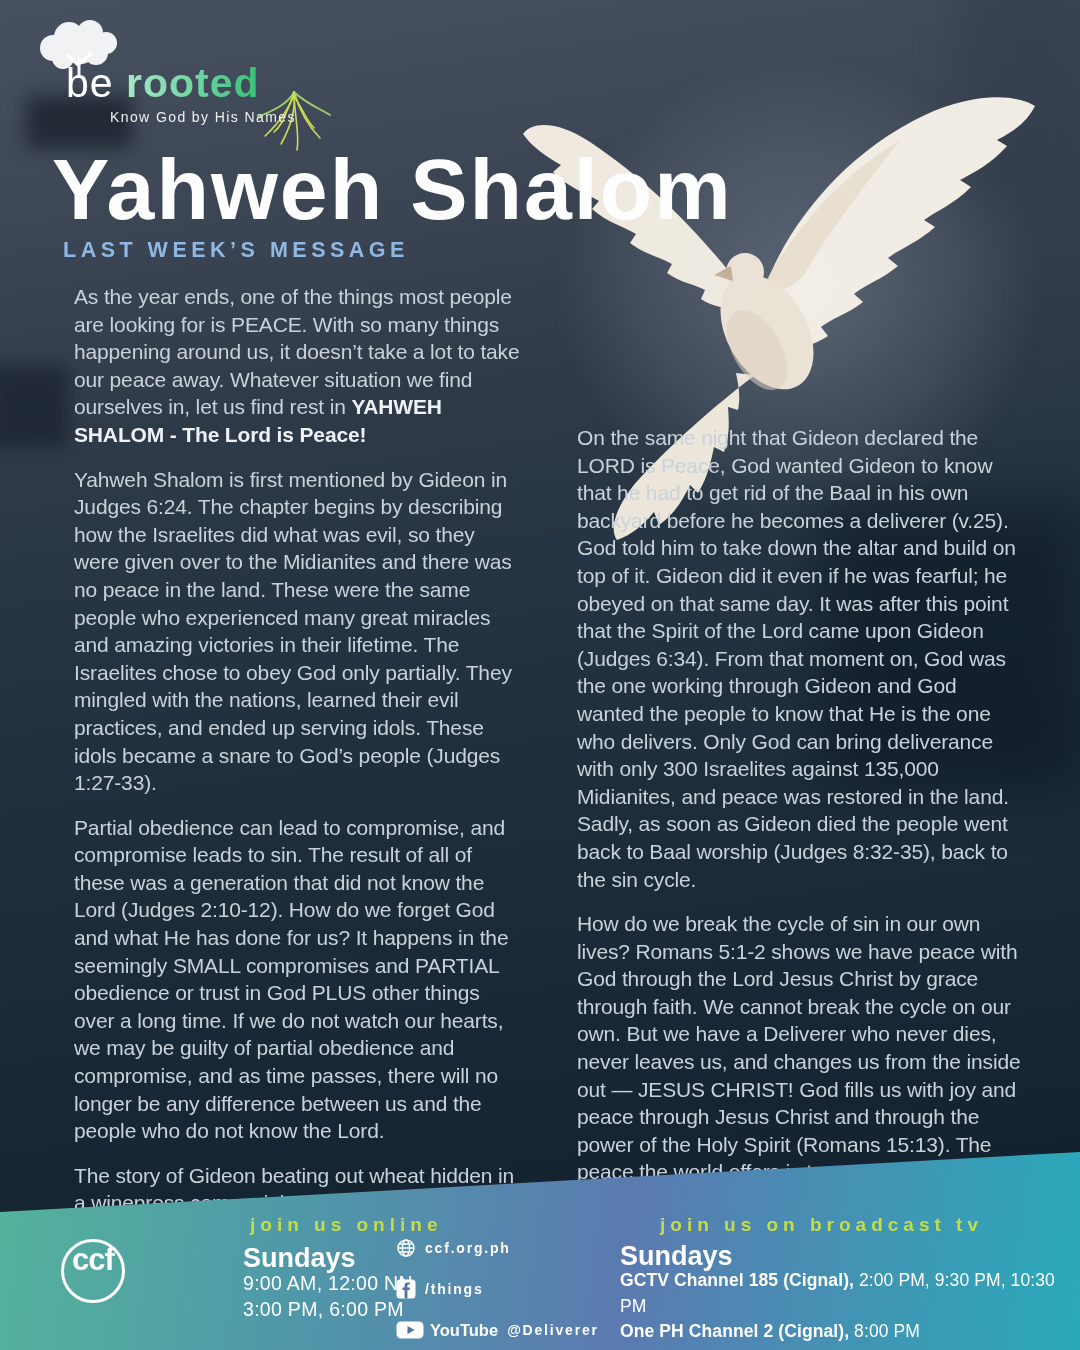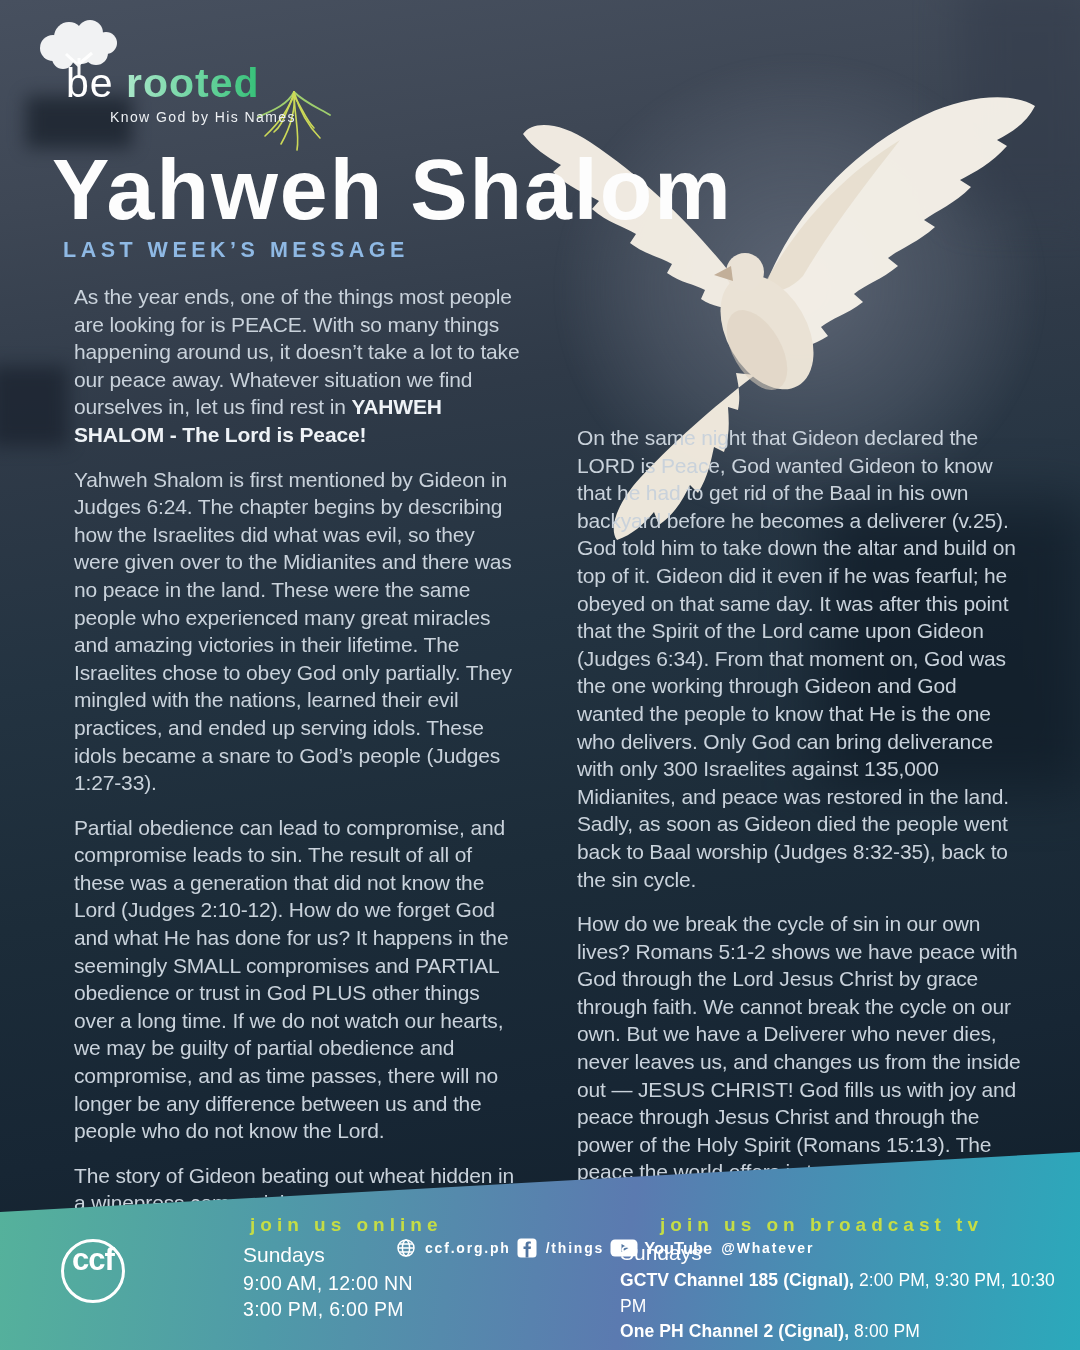--- a/index.html
+++ b/index.html
@@ -40,25 +40,25 @@
 
   
   .footer{position:absolute;left:0;top:1140px;width:1080px;height:210px;
     background:linear-gradient(97deg,#55b29b 0%,#4f9aa8 26%,#5b7ab0 58%,#3f97b4 82%,#2ba9bb 100%);
     clip-path:polygon(0 72px,100% 12px,100% 100%,0 100%);color:#ffffff;}
   .ccf-logo{position:absolute;left:61px;top:99px;width:58px;height:58px;border:3.5px solid #fff;border-radius:50%;
     display:flex;align-items:flex-start;justify-content:center;font-size:31px;font-weight:700;letter-spacing:-1px;color:#fff;}
   .f-heading{position:absolute;font-size:19px;font-weight:700;letter-spacing:5px;color:#c5dd45;}
   .h-online{left:250px;top:74px;text-align:center;}
   .h-tv{left:620px;top:74px;margin-left:40px;}
-  .f-day{position:absolute;font-size:21px;font-weight:400;}
+  .f-day{position:absolute;font-size:27px;font-weight:700;}
   .d-online{left:243px;top:103px;}
   .d-tv{left:620px;top:101px;}
   .f-times{position:absolute;left:243px;top:130px;font-size:19.5px;line-height:26px;letter-spacing:.3px;}
-  .f-links{position:absolute;left:396px;top:98px;display:flex;gap:6px;}
+  .f-links{position:absolute;left:396px;top:98px;display:flex;flex-direction:column;gap:21px;}
   .f-link{display:flex;align-items:center;gap:9px;font-size:14px;font-weight:700;letter-spacing:1.8px;}
   .yt-word{font-size:16.5px;font-weight:700;letter-spacing:0;margin-left:-3px;text-align:right;}
   .f-tv-lines{position:absolute;left:620px;top:128px;font-size:17.5px;line-height:25.5px;letter-spacing:.1px;}
   .f-tv-lines b{font-weight:700;}
   .icn{display:inline-flex;}
 </style>
 </head>
 <body>
 
 <div class="page">
@@ -169,21 +169,21 @@
         <span>/things</span>
       </div>
       <div class="f-link">
         <span class="icn">
           <svg width="28" height="20" viewBox="0 0 28 20">
             <rect x="0.5" y="1.5" width="27" height="17" rx="4.5" fill="#ffffff"></rect>
             <path d="M11.5,6 L18.5,10 L11.5,14 Z" fill="#50749f"></path>
           </svg>
         </span>
         <span class="yt-word">YouTube</span>
-        <span>@Whatever</span>
+        <span>@Deliverer</span>
       </div>
     </div>
 
     <div class="f-heading h-tv">join us on broadcast tv</div>
     <div class="f-day d-tv">Sundays</div>
     <div class="f-tv-lines">
       <div><b>GCTV Channel 185 (Cignal),</b><span> 2:00 PM, 9:30 PM, 10:30 PM</span></div>
       <div><b>One PH Channel 2 (Cignal),</b><span> 8:00 PM</span></div>
       <div><b>Mango Radio,</b><span> 9:00 AM</span></div>
     </div>

